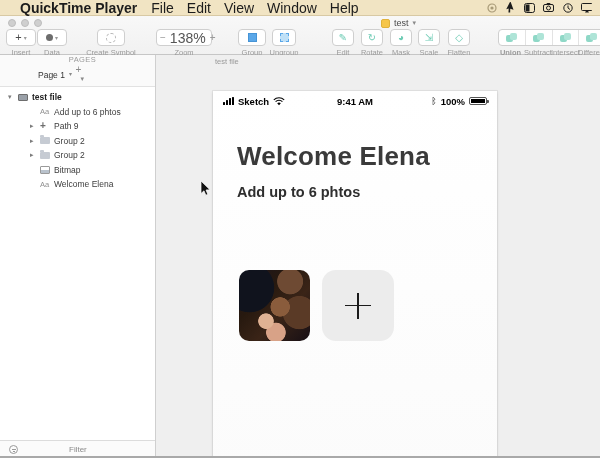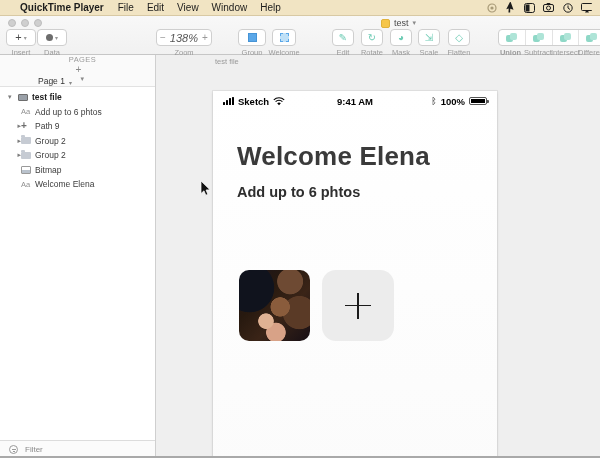--- a/index.html
+++ b/index.html
@@ -3,21 +3,21 @@
 <meta charset="utf-8">
 <style>
   * { margin:0; padding:0; box-sizing:border-box; }
   html,body { width:600px; height:458px; overflow:hidden;
     font-family:"Liberation Sans","DejaVu Sans",sans-serif;
     -webkit-font-smoothing:antialiased; background:#efefef; position:relative; }
 
   
   .menubar { position:absolute; left:0; top:0; width:600px; height:16px;
     background:#f1e4c3; border-bottom:1px solid #d8c9a4; display:flex;
-    align-items:center; padding:0 8px; font-size:10px; color:#1c1c1c; z-index:50;}
+    align-items:center; padding:0 8px; font-size:14px; color:#1c1c1c; z-index:50;}
   .menubar .apple { font-size:10px; margin-right:12px; }
   .menubar .appname { font-weight:bold; margin-right:14px; }
   .menubar .menu { margin-right:13px; }
   .menubar .spacer { flex:1; }
   .mstatus { display:flex; align-items:center; gap:8px; }
   .mstatus .mi { width:11px; height:11px; display:inline-flex; align-items:center; justify-content:center; }
 
   
   .chrome { position:absolute; left:0; top:16px; width:600px; height:39px;
     background:linear-gradient(#f8f8f8,#f1f1f1); border-bottom:1px solid #c6c6c6; }
@@ -35,69 +35,69 @@
   .tlabel { font-size:7.5px; color:#9b9b9b; margin-top:2px; white-space:nowrap; }
   .chev7 { font-size:6px; color:#9a9a9a; }
   .plus-g { font-size:11px; color:#4a4a4a; line-height:1; }
   .data-dot { width:7px; height:7px; border-radius:50%; background:#6d6d6d; }
   .dash-circle { width:10px; height:10px; border:1px dashed #b5b5b5; border-radius:50%; }
   .seg { display:flex; margin:0 auto; height:17px; border:1px solid #cfcfcf; border-radius:4px; background:#fff; overflow:hidden; }
   .seg > div { display:flex; align-items:center; justify-content:center; font-size:9px; color:#6a6a6a; }
   .seg .div-l { border-left:1px solid #e3e3e3; }
   .zoom-seg { padding:0 3px; gap:4px; border:1px solid #cfcfcf; border-radius:4px; background:#fff; height:17px; display:flex; align-items:center; margin:0 auto; }
   .zoom-sign { font-size:10px; color:#9a9a9a; }
-  .zoom-val { font-size:11px; color:#555;font-style:italic; }
+  .zoom-val { font-size:14px; color:#555; }
   .mint { color:#6fccb5; }
   .icon-btn { width:22px; }
   .bool-icon { position:relative; width:12px; height:10px; margin:0 auto; }
   .bool-icon i { position:absolute; width:7px; height:7px; border-radius:2px; background:#8fd8c7; display:block; }
   .bool-icon i:nth-child(1){ left:0; top:2px; }
   .bool-icon i:nth-child(2){ left:4px; top:0; background:#aee4d7; }
   .grp-icon { width:9px; height:9px; background:#bfe0f7; border:1px dashed #5aa7e8; margin:0 auto; position:relative; }
   .grp-icon.solid { background:#5aa7e8; border:1px solid #4694d6; }
   .mini-glyph { font-size:10px; line-height:1; }
 
   
   .main { position:absolute; left:0; top:55px; width:600px; height:403px; background:#efefef; }
 
   
   .sidebar { position:absolute; left:0; top:0; width:156px; height:403px; background:#fff; border-right:1px solid #cfcfcf; }
   .pages-hd { height:15px; display:flex; align-items:center; padding:0 8px 0 18px; background:#fafafa;
     font-size:7.5px; color:#9a9a9a; letter-spacing:.4px;flex-direction:column; }
   .pages-hd .sp { flex:1; }
   .pages-hd .pg-plus { font-size:10px; color:#8a8a8a; margin-right:8px; }
   .pages-hd .pg-chev { font-size:7px; color:#8a8a8a; }
-  .page-row { height:16px; display:flex; align-items:flex-end; padding-left:38px; font-size:8.5px; color:#333; background:#fafafa; gap:4px;}
+  .page-row { height:16px; display:flex; align-items:flex-start; padding-left:38px; font-size:8.5px; color:#333; background:#fafafa; gap:4px;}
   .page-row .chev { font-size:6px; color:#8a8a8a; }
   .sb-divider { height:1px; background:#e2e2e2; }
 
   .layers { padding-top:3px; }
   .lrow { height:14.5px; display:flex; align-items:center; font-size:8.5px; color:#3c3c3c; padding-left:8px; }
   .lrow .disc { width:10px; font-size:7px; color:#7d7d7d; flex:0 0 10px; }
   .lrow .licon { width:14px; flex:0 0 14px; display:flex; align-items:center; }
-  .lrow.child { padding-left:11px;text-align:right; }
+  .lrow.child { padding-left:30px; }
   .lrow.bold { font-weight:bold; color:#222; }
   .aa { font-size:7.5px; color:#8f8f8f; letter-spacing:0; }
   .artb-ic { width:10px; height:7px; border:1px solid #6d6d6d; border-radius:1px; background:#9aa0a8; }
   .sym-ic { position:relative; width:11px; height:9px; }
   .sym-ic i { position:absolute; width:5px; height:5px; border:1px solid #c05ae0; transform:rotate(45deg); display:block; }
   .sym-ic i:nth-child(1){ left:0; top:1.5px; }
   .sym-ic i:nth-child(2){ left:4px; top:1.5px; }
   .path-plus { font-size:10px; color:#6d6d6d; font-weight:bold; line-height:1; }
   .folder-ic { width:10px; height:7px; background:#c6cbd3; border-radius:1px; position:relative; }
   .folder-ic::before { content:""; position:absolute; top:-2px; left:0; width:4px; height:2px; background:#c6cbd3; border-radius:1px 1px 0 0; }
   .bmp-ic { width:10px; height:8px; border:1px solid #9a9a9a; border-radius:1px;
     background:linear-gradient(180deg,#fff 55%,#b9c2cc 55%); }
 
   .filter-bar { position:absolute; left:0; bottom:0; width:155px; height:18px; background:#fbfbfb;
     border-top:1px solid #dcdcdc; display:flex; align-items:center; padding:0 9px; gap:7px; }
   .filter-ic { width:9px; height:9px; border:1px solid #9a9a9a; border-radius:50%; position:relative; }
   .filter-ic::before { content:""; position:absolute; left:2px; top:3px; width:4px; height:1px; background:#9a9a9a; }
   .filter-ic::after { content:""; position:absolute; left:3px; top:5px; width:2px; height:1px; background:#9a9a9a; }
-  .filter-bar span.flabel { font-size:8px; color:#8a8a8a; }
+  .filter-bar span.flabel { font-size:8px; color:#8a8a8a;margin-left:44px; }
 
   
   .canvas { position:absolute; left:156px; top:0; width:444px; height:403px; background:#efefef; }
   .artboard-label { position:absolute; left:59px; top:2px; font-size:7.5px; color:#9a9a9a; }
   .artboard { position:absolute; left:57px; top:11px; width:284px; height:392px;
     background:linear-gradient(#ffffff,#fbfbfb); box-shadow:0 0 0 1px rgba(0,0,0,.05), 0 1px 3px rgba(0,0,0,.12);margin-top:25px; }
 
   .statusbar { display:flex; align-items:center; height:20px; padding:0 10px; font-size:9.5px; color:#000; font-weight:600; }
   .sb-left, .sb-right { display:flex; align-items:center; gap:4px; width:92px; }
   .sb-right { justify-content:flex-end; }
@@ -207,41 +207,47 @@
   </div>
 
   <div class="tgroup" style="left:37px; width:30px;">
     <div class="tbtn">
       <span class="data-dot"></span>
       <span class="chev7">▾</span>
     </div>
     <div class="tlabel">Data</div>
   </div>
 
+  <div class="tgroup" style="left:86px; width:50px;">
+    <div class="tbtn" style="width:28px;">
+      <span class="dash-circle"></span>
+    </div>
+    <div class="tlabel">Create Symbol</div>
+  </div>
 
   <div class="tgroup" style="left:156px; width:56px;">
     <div class="zoom-seg">
       <span class="zoom-sign">−</span>
       <span class="zoom-val">138%</span>
       <span class="zoom-sign">+</span>
     </div>
     <div class="tlabel">Zoom</div>
   </div>
 
   <div class="tgroup" style="left:238px; width:28px;">
     <div class="tbtn">
       <span class="grp-icon solid"></span>
     </div>
     <div class="tlabel">Group</div>
   </div>
   <div class="tgroup" style="left:266px; width:36px;">
     <div class="tbtn" style="width:24px; margin:0 auto;">
       <span class="grp-icon"></span>
     </div>
-    <div class="tlabel">Welcome</div>
+    <div class="tlabel">Ungroup</div>
   </div>
 
   <div class="tgroup" style="left:330px; width:26px;">
     <div class="tbtn icon-btn">
       <span class="mini-glyph mint">✎</span>
     </div>
     <div class="tlabel">Edit</div>
   </div>
   <div class="tgroup" style="left:357px; width:30px;">
     <div class="tbtn icon-btn" style="margin:0 auto;">

